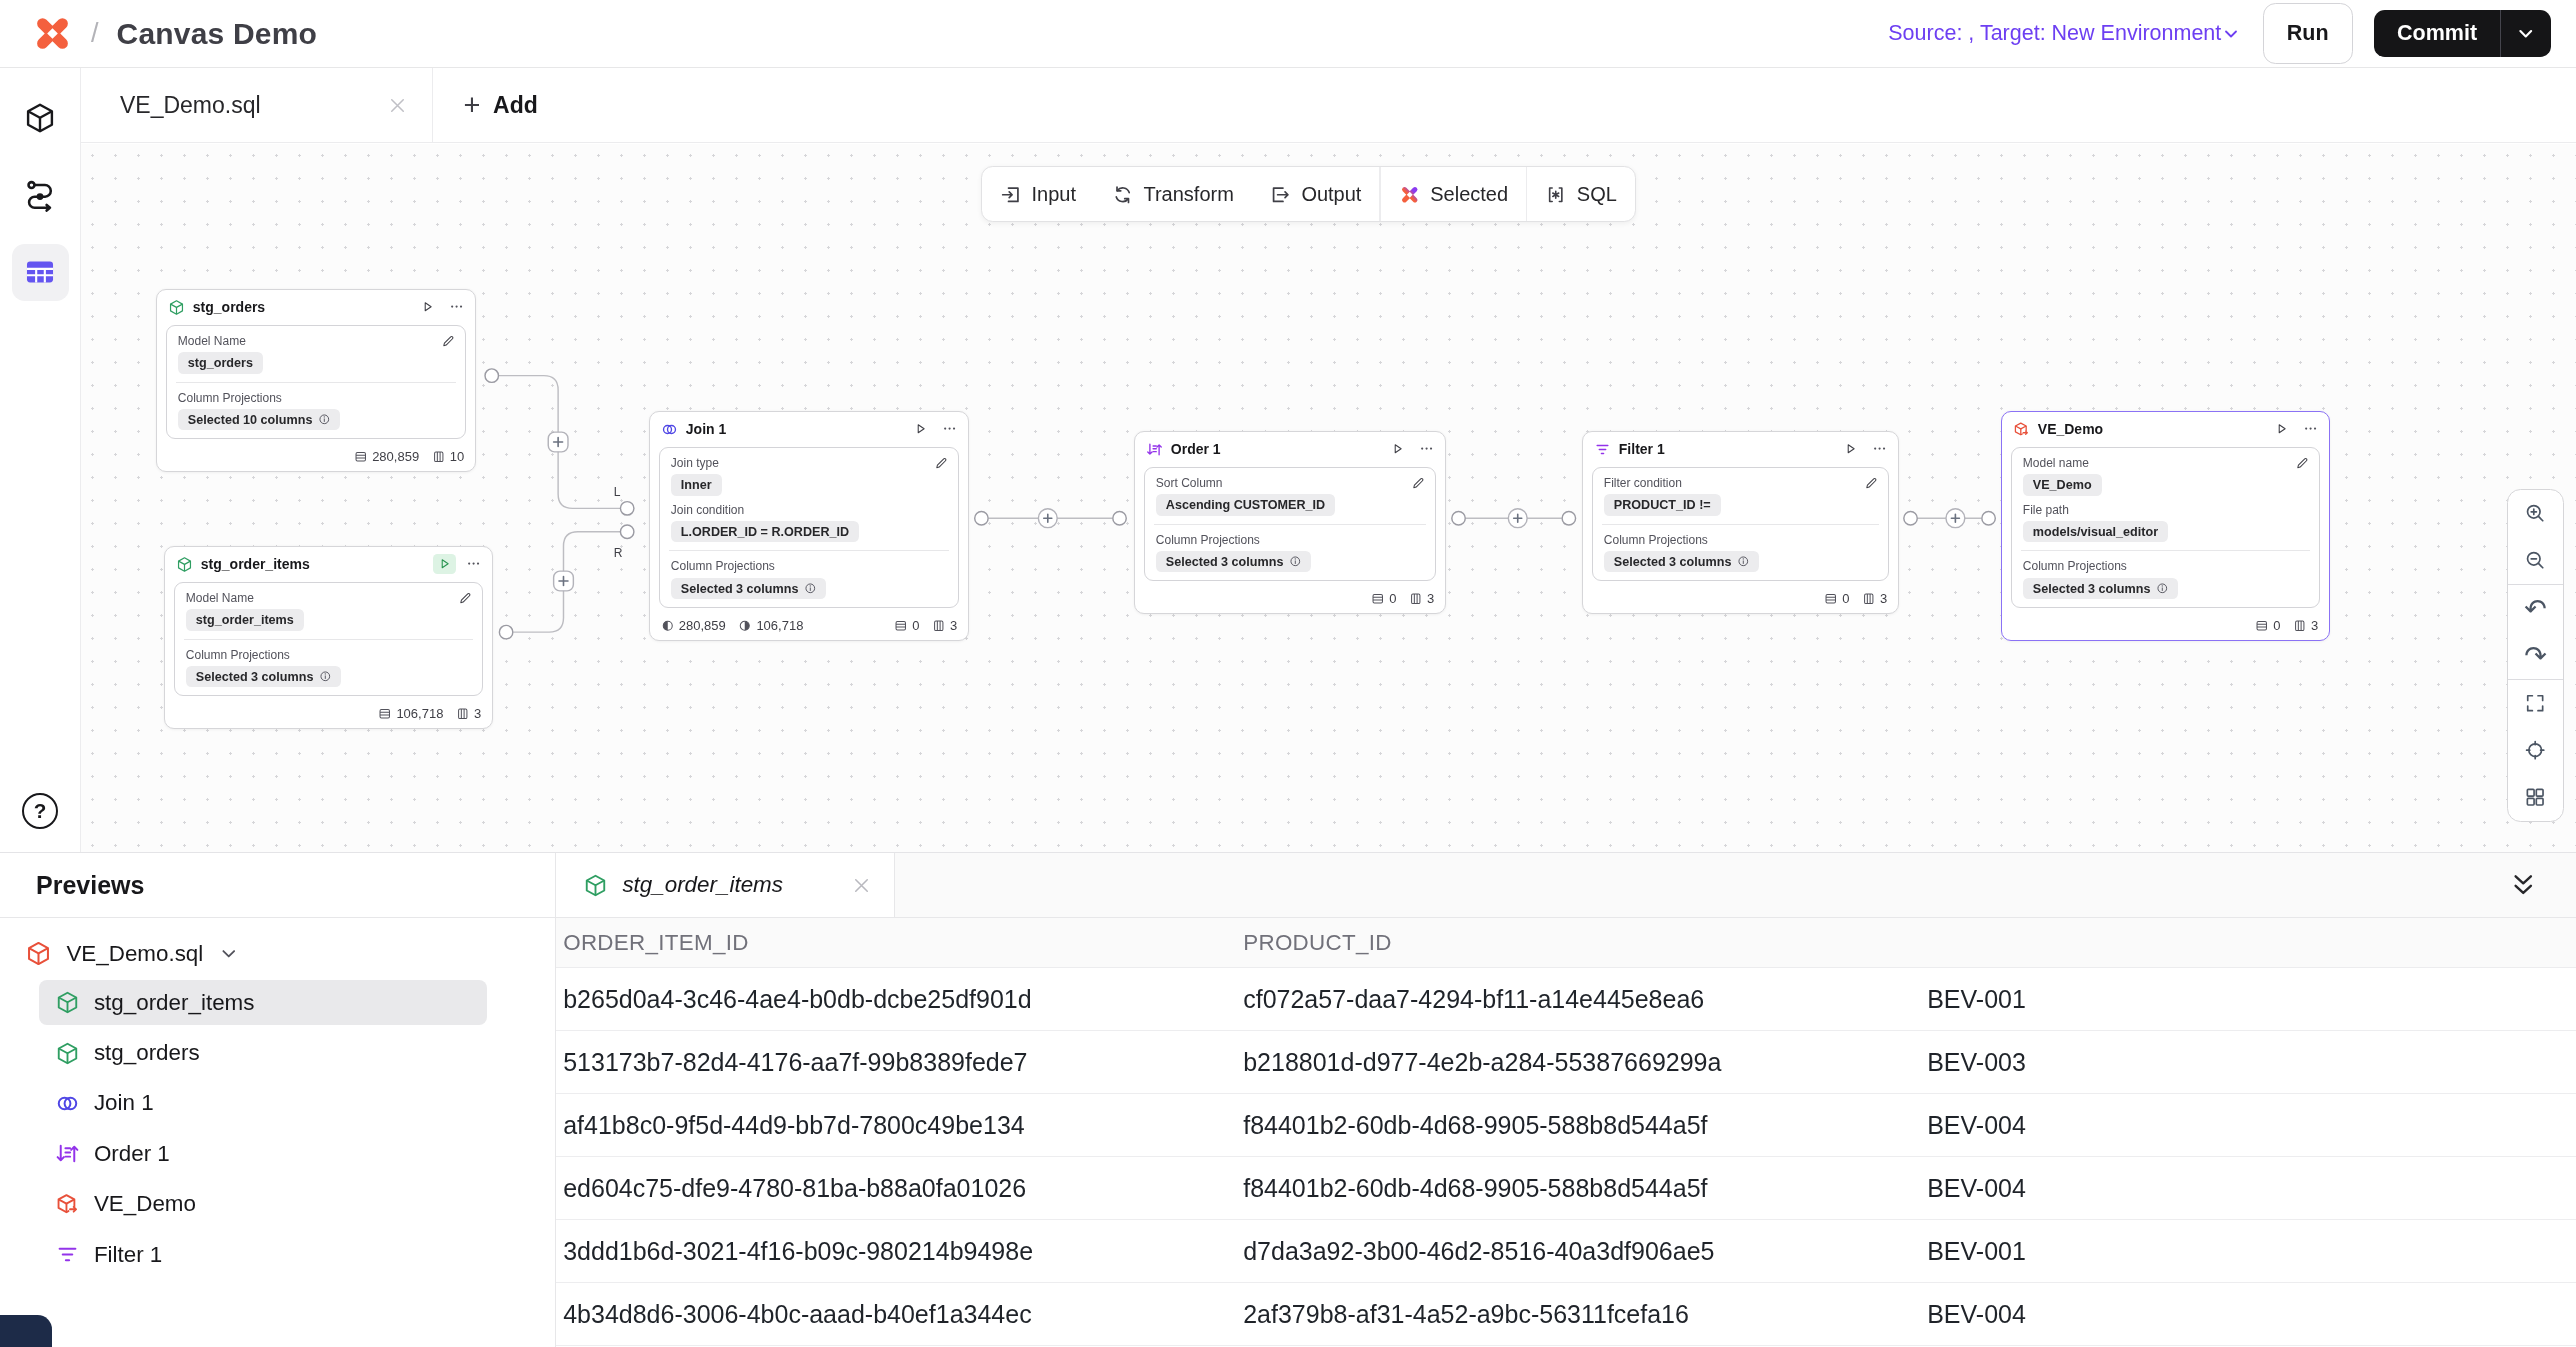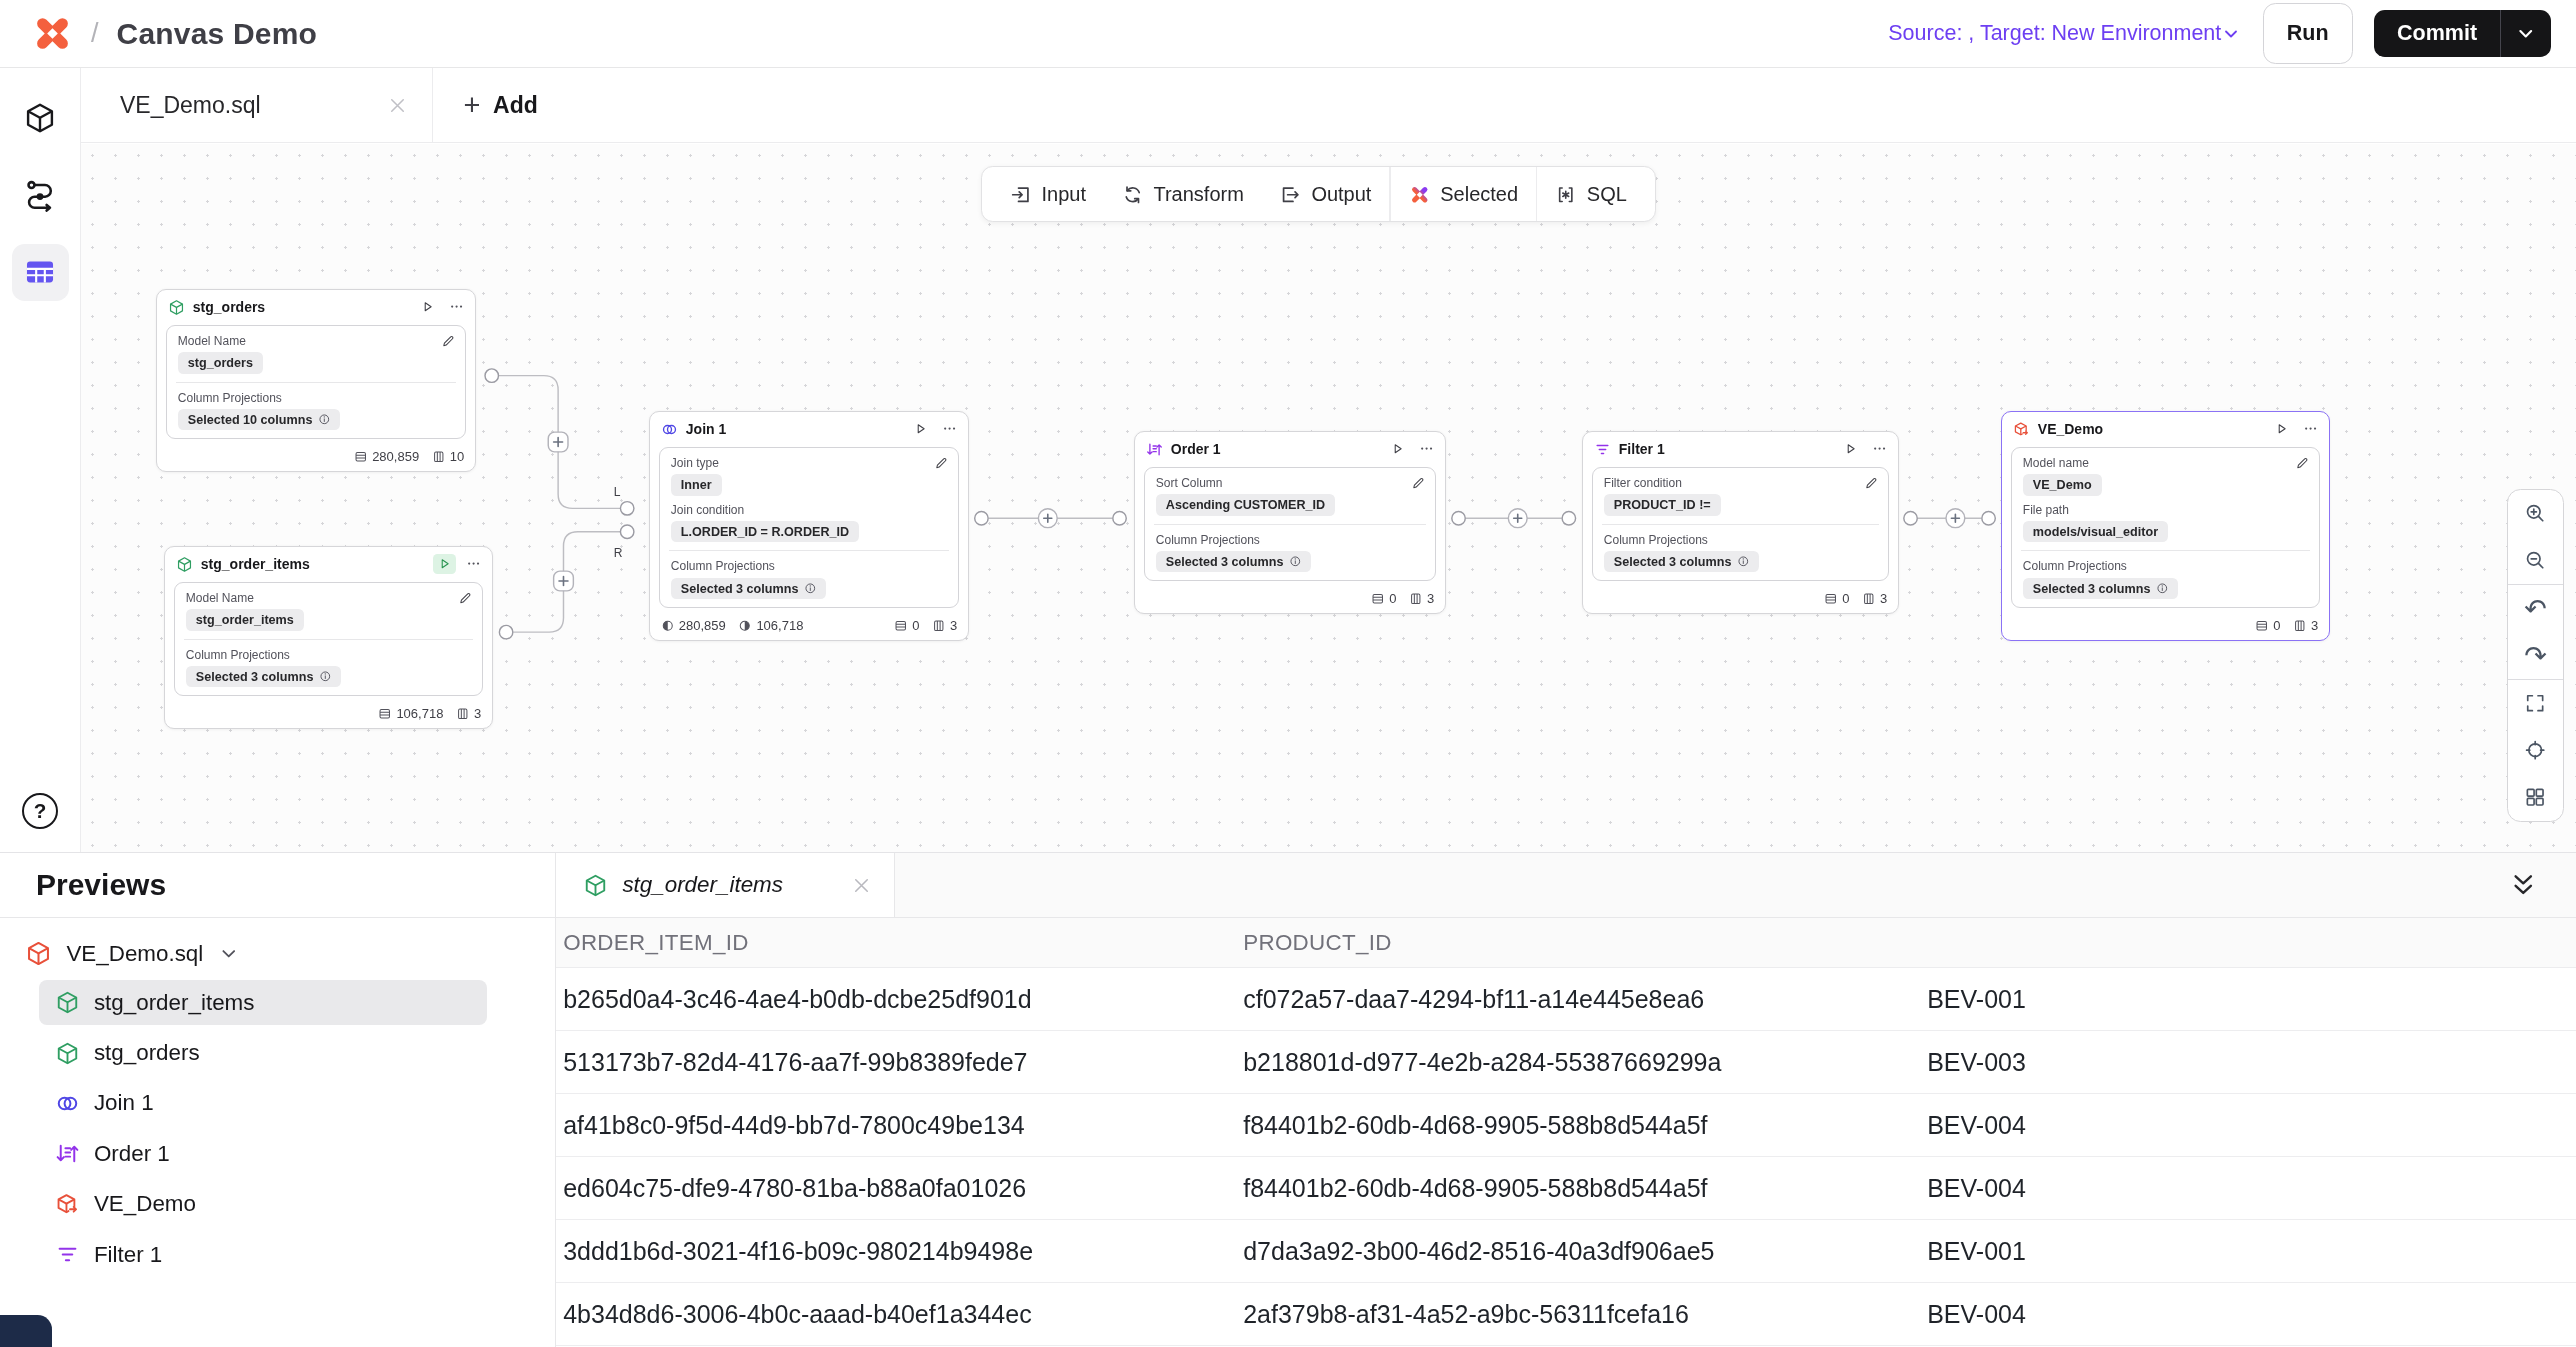--- a/index.html
+++ b/index.html
@@ -40,21 +40,21 @@
 
   
   .canvas{position:absolute;left:81px;top:144px;width:2495px;height:709px;background:#fcfcfc;background-image:radial-gradient(#d6d6d9 1.4px,transparent 1.4px);background-size:23px 23px;overflow:hidden;z-index:1}
   .edges{position:absolute;left:0;top:0;z-index:1}
   .edge{fill:none;stroke:#bdbdc2;stroke-width:1.6}
   .port{fill:#fff;stroke:#9b9ba3;stroke-width:1.6}
   .plusbox{fill:#fff;stroke:#b3b3ba;stroke-width:1.6}
   .plusln{stroke:#6b7280;stroke-width:1.8;stroke-linecap:round}
   .portlabel{font-family:"Liberation Sans",sans-serif;font-size:13.5px;fill:#3f3f46}
 
-  .fl-toolbar{position:absolute;left:900px;top:22.4px;height:56px;display:flex;align-items:center;background:#fff;border:1.3px solid #e2e2e4;border-radius:11.7px;box-shadow:0 1.8px 5.4px rgba(0,0,0,.05);padding:0 10px;z-index:4}
+  .fl-toolbar{position:absolute;left:900px;top:22.4px;height:56px;display:flex;align-items:center;background:#fff;border:1.3px solid #e2e2e4;border-radius:11.7px;box-shadow:0 1.8px 5.4px rgba(0,0,0,.05);padding:0 0;z-index:4}
   .fl-btn{display:flex;align-items:center;gap:10px;padding:0 18px;font-size:20px;font-weight:500;color:#27272a;height:100%;background:none;border:none;font-family:inherit;cursor:pointer}
   .fl-btn svg{width:21.5px;height:21.5px;color:#3f3f46}
   .fl-sep{width:1.3px;height:100%;background:#ececee}
 
   .node{position:absolute;background:#fff;border:1.3px solid #d6d6d9;border-radius:10px;box-shadow:0 0.9px 2.7px rgba(0,0,0,.05);z-index:2}
   .node.selected{border:1.8px solid #8b72f5}
   .node-head{display:flex;align-items:center;gap:8px;padding:0 10.8px;height:34px}
   .nicon svg{width:17px;height:17px}
   .green{color:#2f9e62}.indigo{color:#4f46e5}.violet{color:#9333ea}.red{color:#e8503a}
   .ntitle{flex:1;font-size:14px;font-weight:600;color:#18181b;white-space:nowrap}
@@ -80,21 +80,21 @@
 
   .rt-toolbar{position:absolute;left:2426px;top:345px;width:57px;background:#fff;border:1.3px solid #d6d6d9;border-radius:13.5px;display:flex;flex-direction:column;overflow:hidden;z-index:4}
   .rt-btn{height:47px;display:flex;align-items:center;justify-content:center;color:#4b5563;background:none;border:none;cursor:pointer}
   .rt-btn svg{width:22.4px;height:22.4px}
   .rt-sep{border-top:1.3px solid #dcdce0}
   .rt-glyph{font-family:"DejaVu Sans",sans-serif;font-size:27px;line-height:1;color:#4b5563}
 
   
   .previews{position:absolute;left:0;top:852px;width:2576px;height:495px;background:#fff;border-top:0.9px solid #e4e4e7;display:flex;z-index:5}
   .pv-left{width:556px;flex:none;border-right:0.9px solid #e7e7e9;display:flex;flex-direction:column}
-  .pv-title{height:65px;flex:none;display:flex;align-items:center;padding-left:36px;font-size:30px;font-weight:600;color:#18181b;border-bottom:0.9px solid #e7e7e9}
+  .pv-title{height:65px;flex:none;display:flex;align-items:center;padding-left:36px;font-size:25px;font-weight:600;color:#18181b;border-bottom:0.9px solid #e7e7e9}
   .pv-tree{padding:16px 0 0 25px;flex:1;overflow:hidden}
   .tree-root{display:flex;align-items:center;gap:14.4px;height:39px;font-size:22.4px;font-weight:500;color:#18181b}
   .tree-root svg{width:27px;height:27px}
   .chev svg{width:21.5px;height:21.5px;color:#52525b}
   .tree-kids{margin:7.2px 0 0 14.4px}
   .tree-item{display:flex;align-items:center;gap:13.5px;height:45px;margin-bottom:5.4px;padding-left:16px;width:448px;border-radius:8px;font-size:22.4px;color:#18181b}
   .tree-item.selected{background:#e9e9eb}
   .tree-item svg{width:25px;height:25px;flex:none}
   .pv-right{flex:1;display:flex;flex-direction:column;min-width:0}
   .pv-tabstrip{height:65px;flex:none;background:#fafafa;border-bottom:0.9px solid #e7e7e9;display:flex;align-items:stretch;position:relative}

